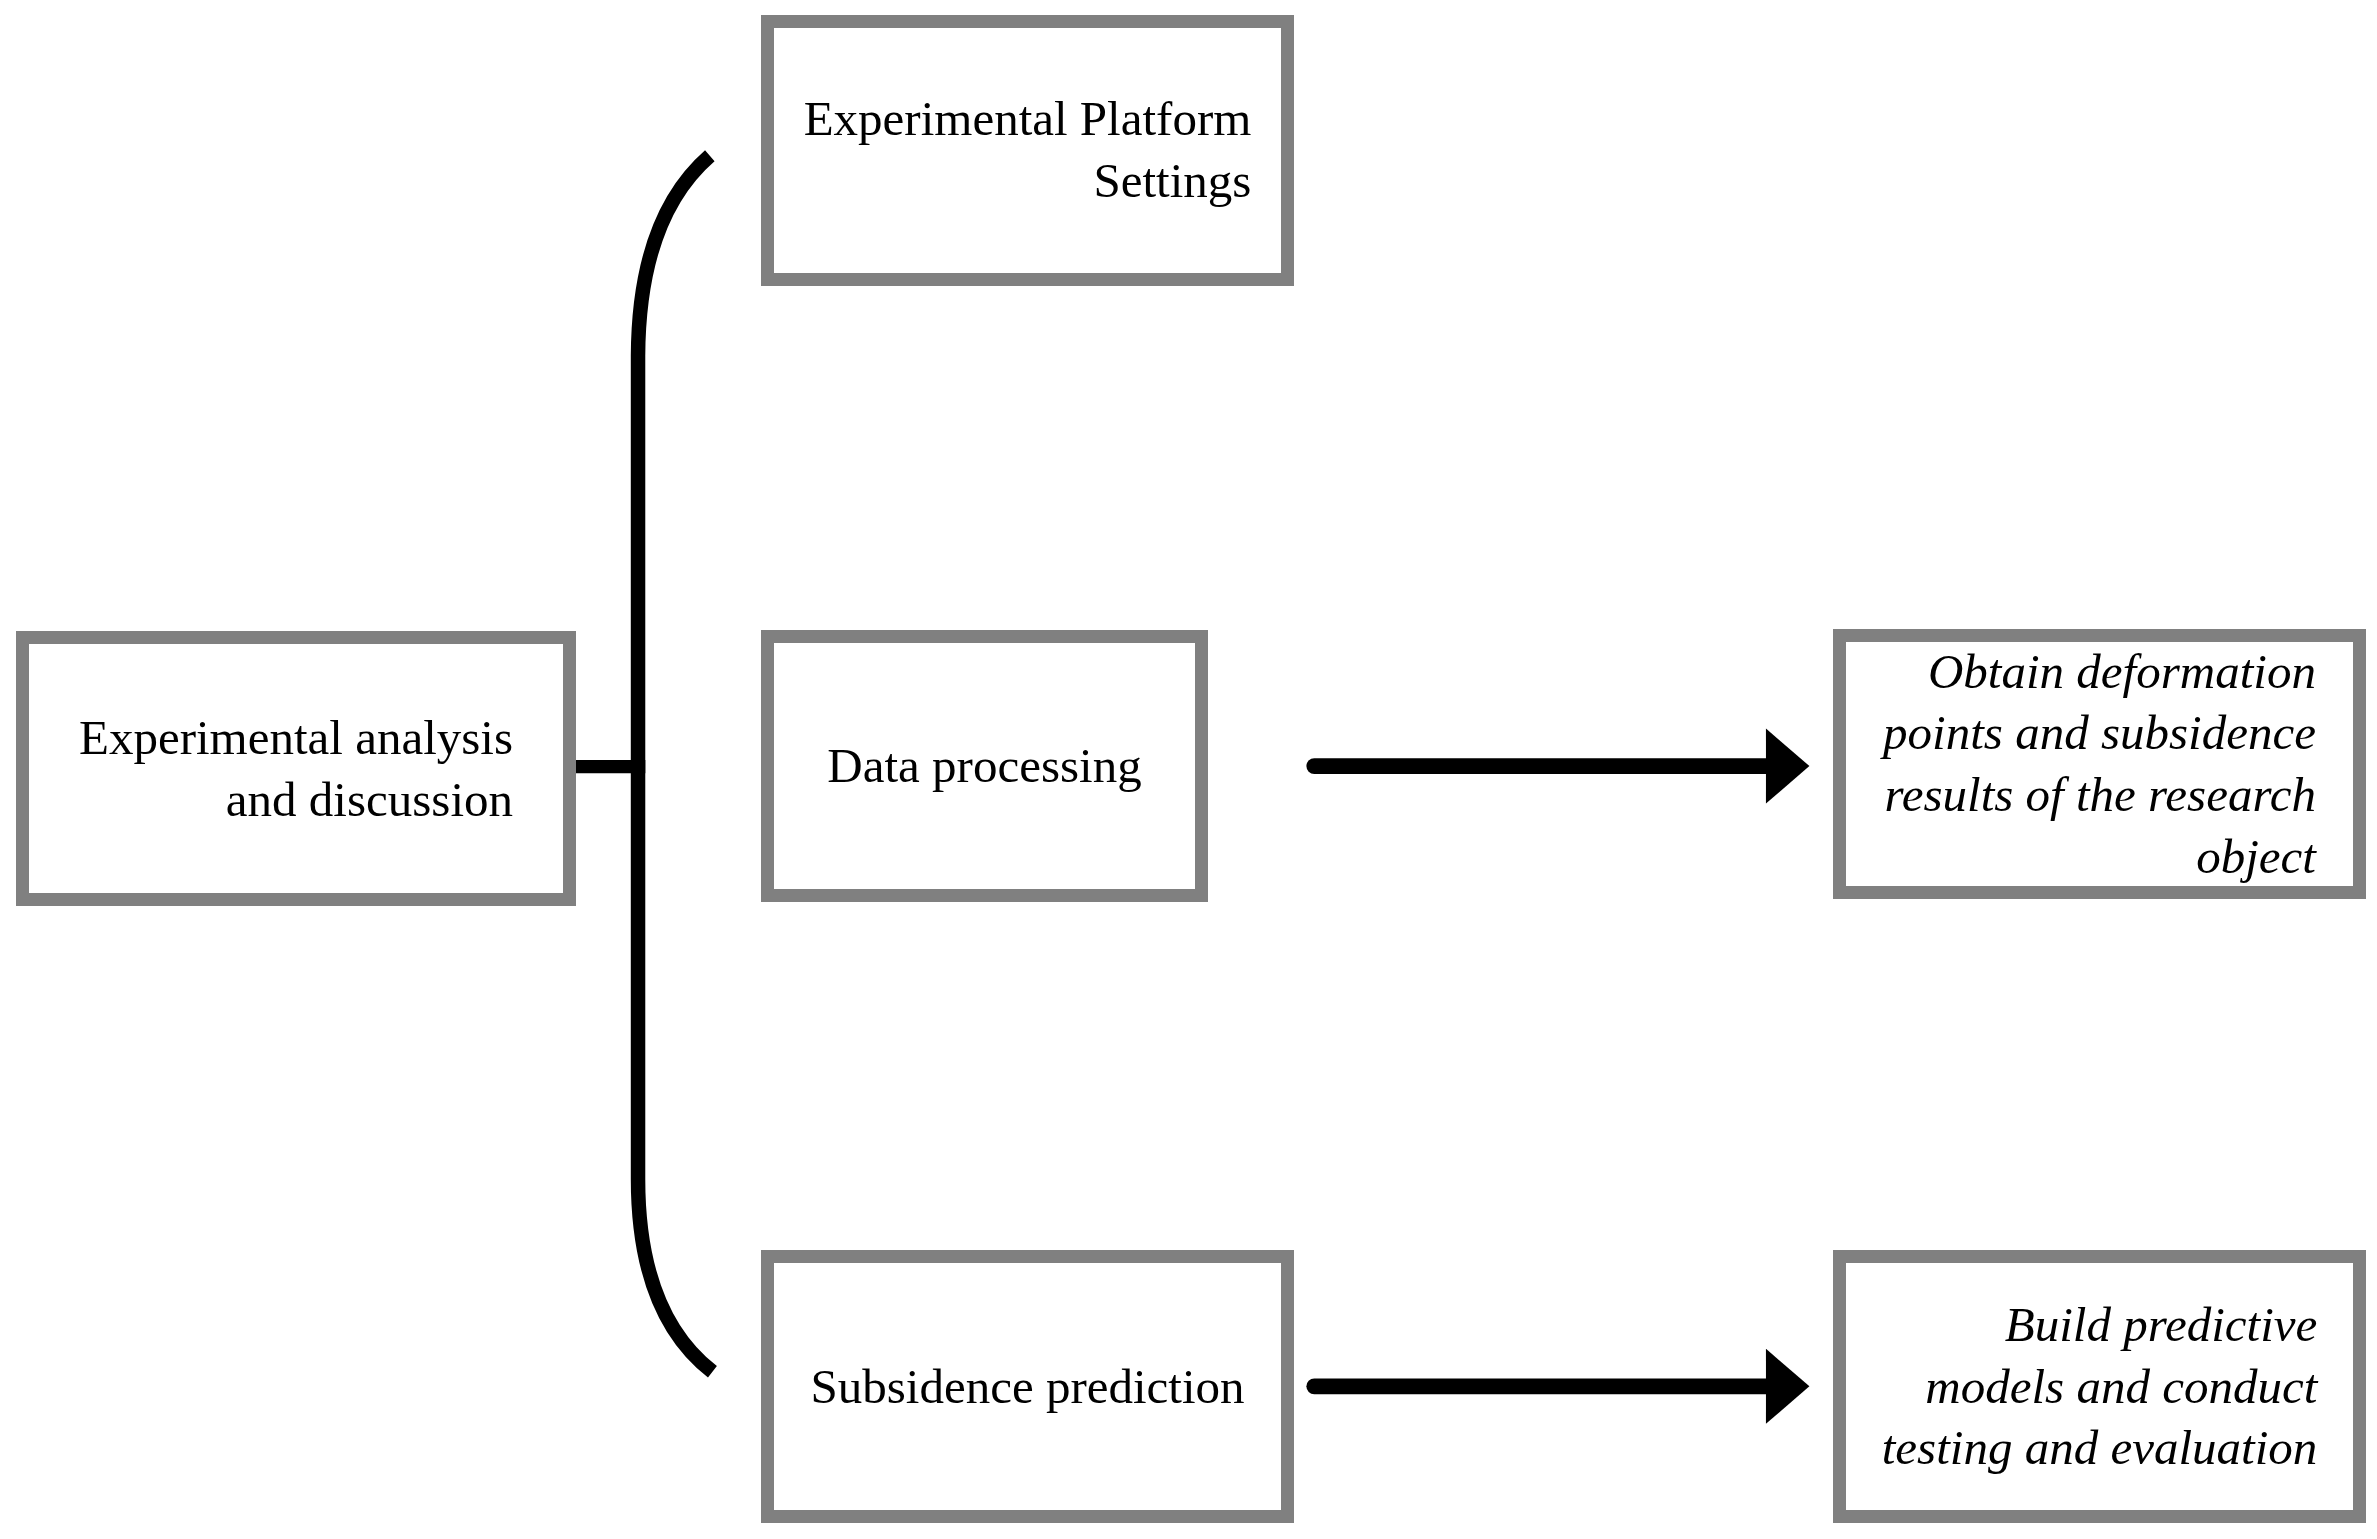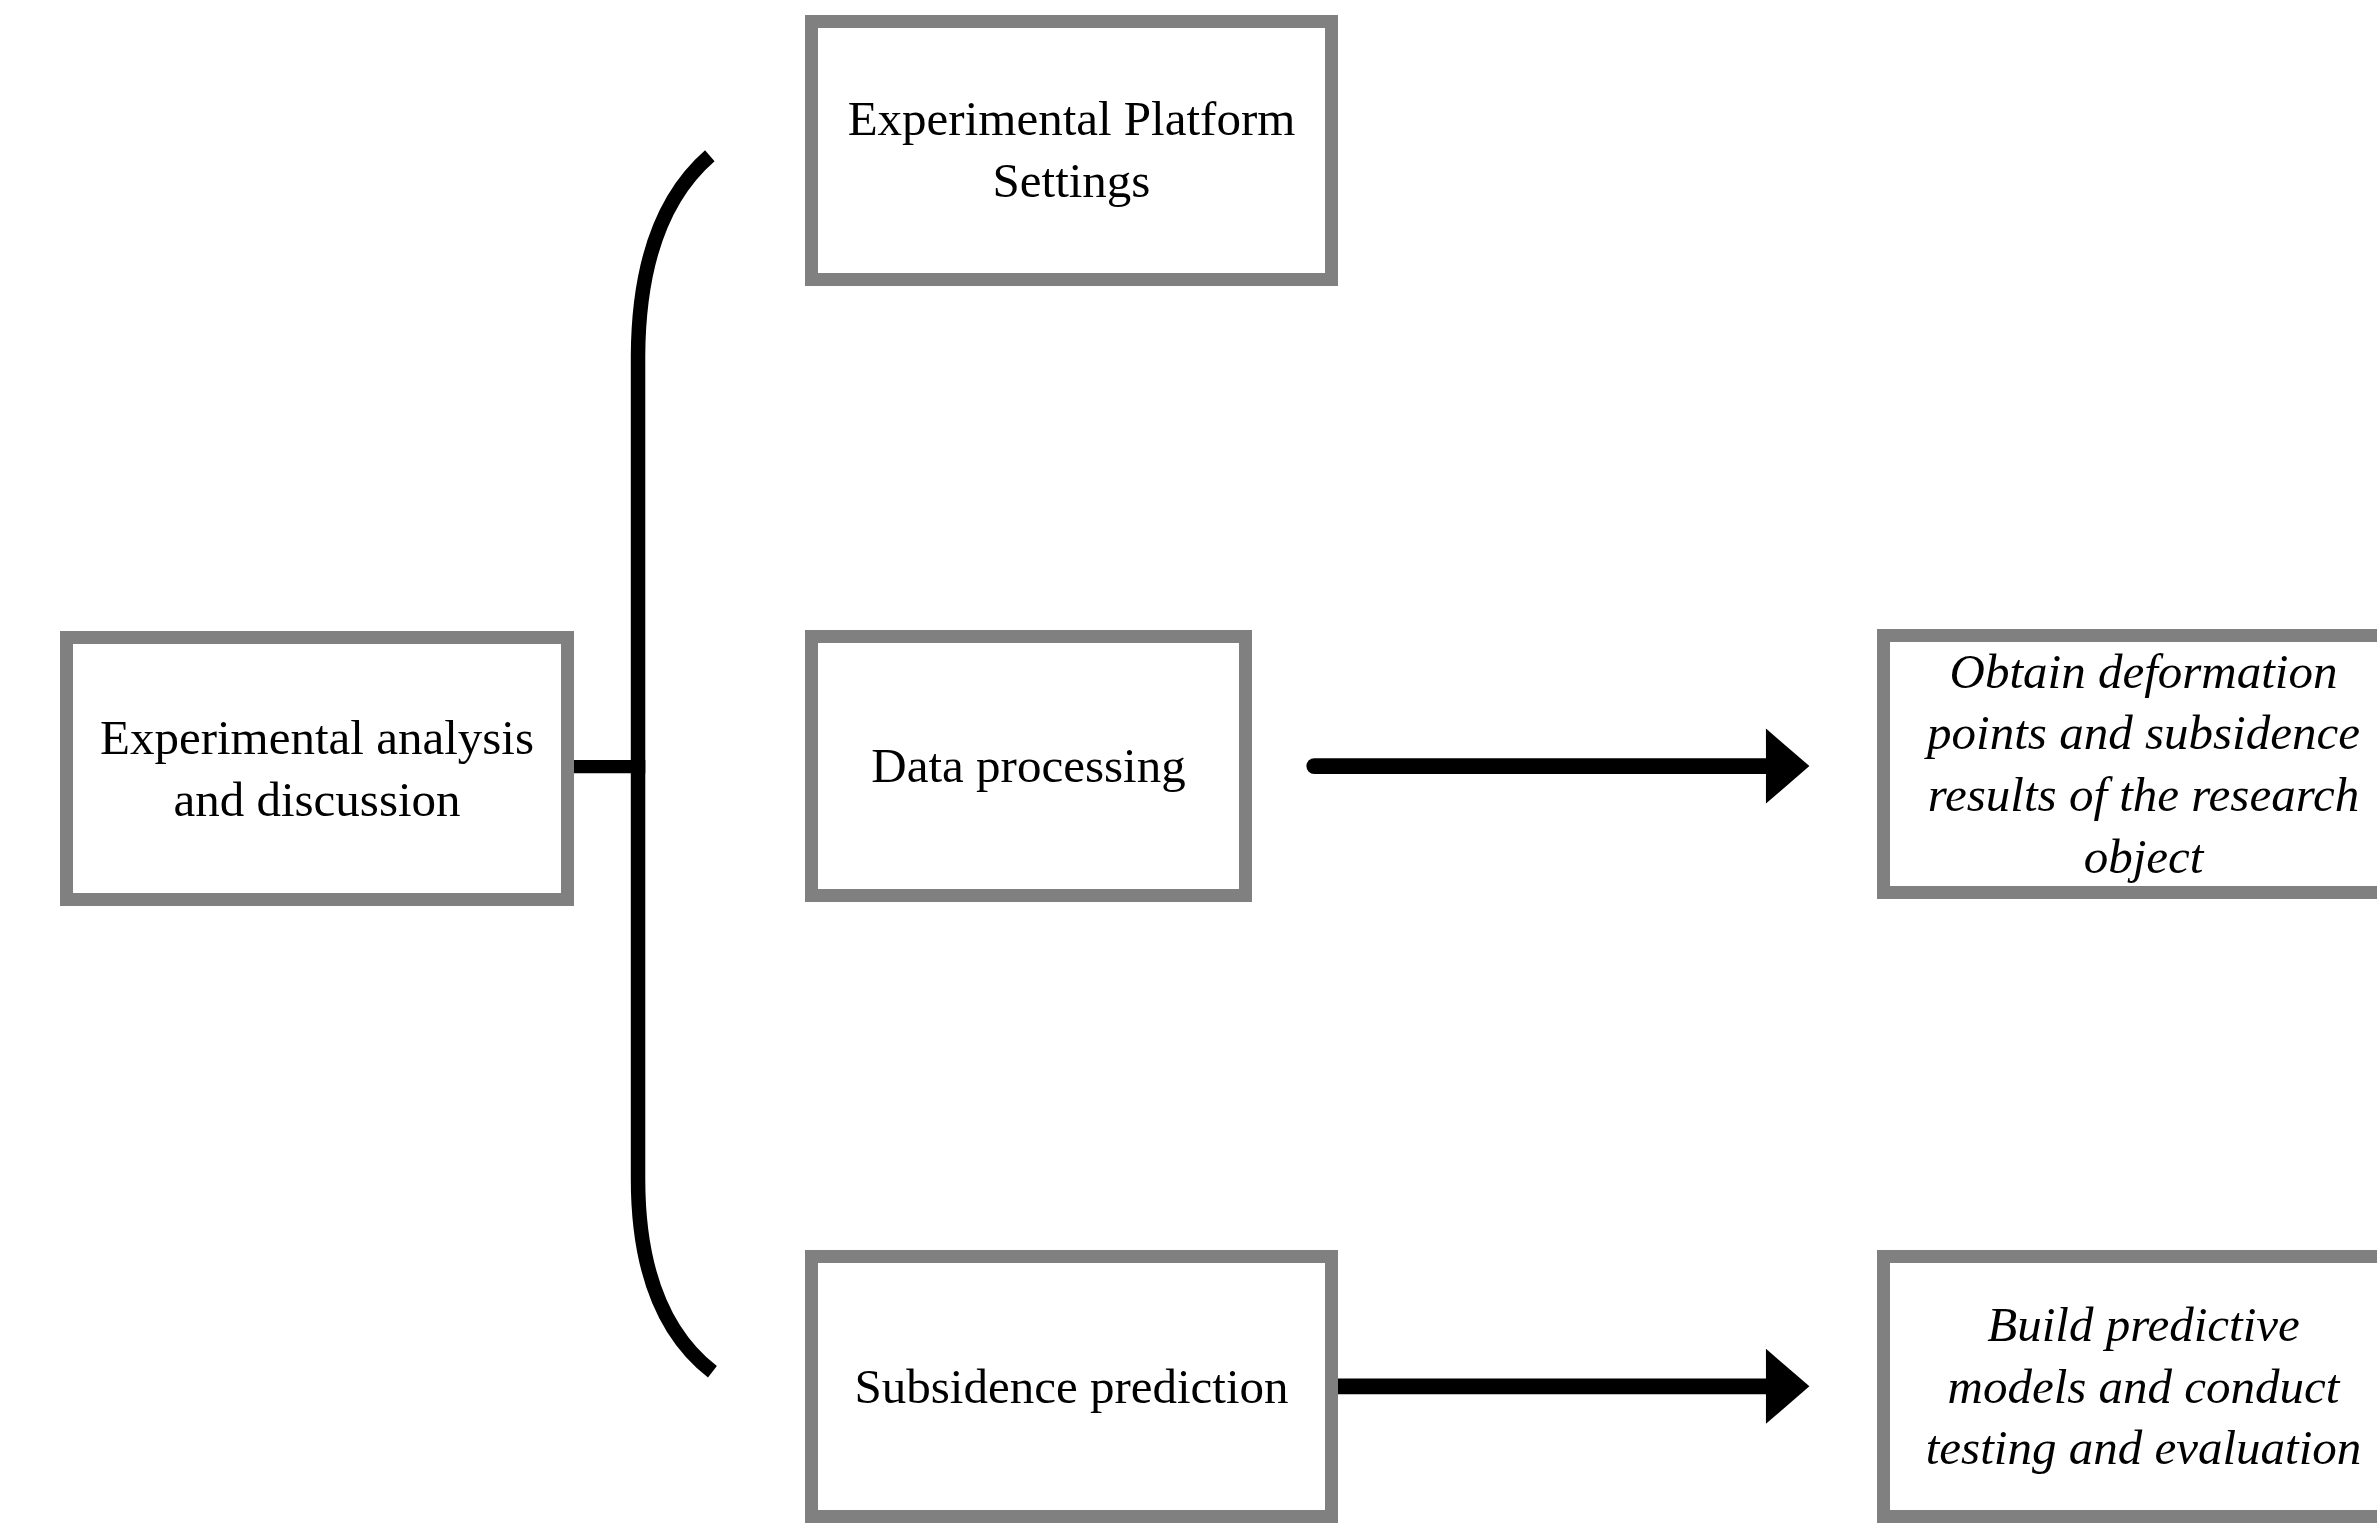--- a/index.html
+++ b/index.html
@@ -17,29 +17,28 @@
   }
   .box {
     position: absolute;
     box-sizing: border-box;
     border: 13px solid #808080;
     background: #ffffff;
     color: #000000;
     display: flex;
     align-items: center;
     justify-content: center;
-    text-align: center;
+    text-align: right;
     font-size: 49px;
     line-height: 1.26;
     white-space: pre-line;
     letter-spacing: 0px;
-    margin-left: 44px;
   }
   
-  .box-root       { left: 16px;   top: 631px;  width: 514px; height: 275px; }
+  .box-root       { left: 16px;   top: 631px;  width: 560px; height: 275px; }
   
   .box-platform   { left: 761px; top: 14.5px;   width: 533px; height: 271px; }
   .box-data       { left: 761px; top: 630px;  width: 447px; height: 272px; }
   .box-subsidence { left: 761px; top: 1250px; width: 533px; height: 273px; }
   
   .box-obtain     { left: 1833px; top: 629px;  width: 533px; height: 270px; font-style: italic; }
   .box-build      { left: 1833px; top: 1250px; width: 533px; height: 273px; font-style: italic; }
 
   svg.wires {
     position: absolute;

